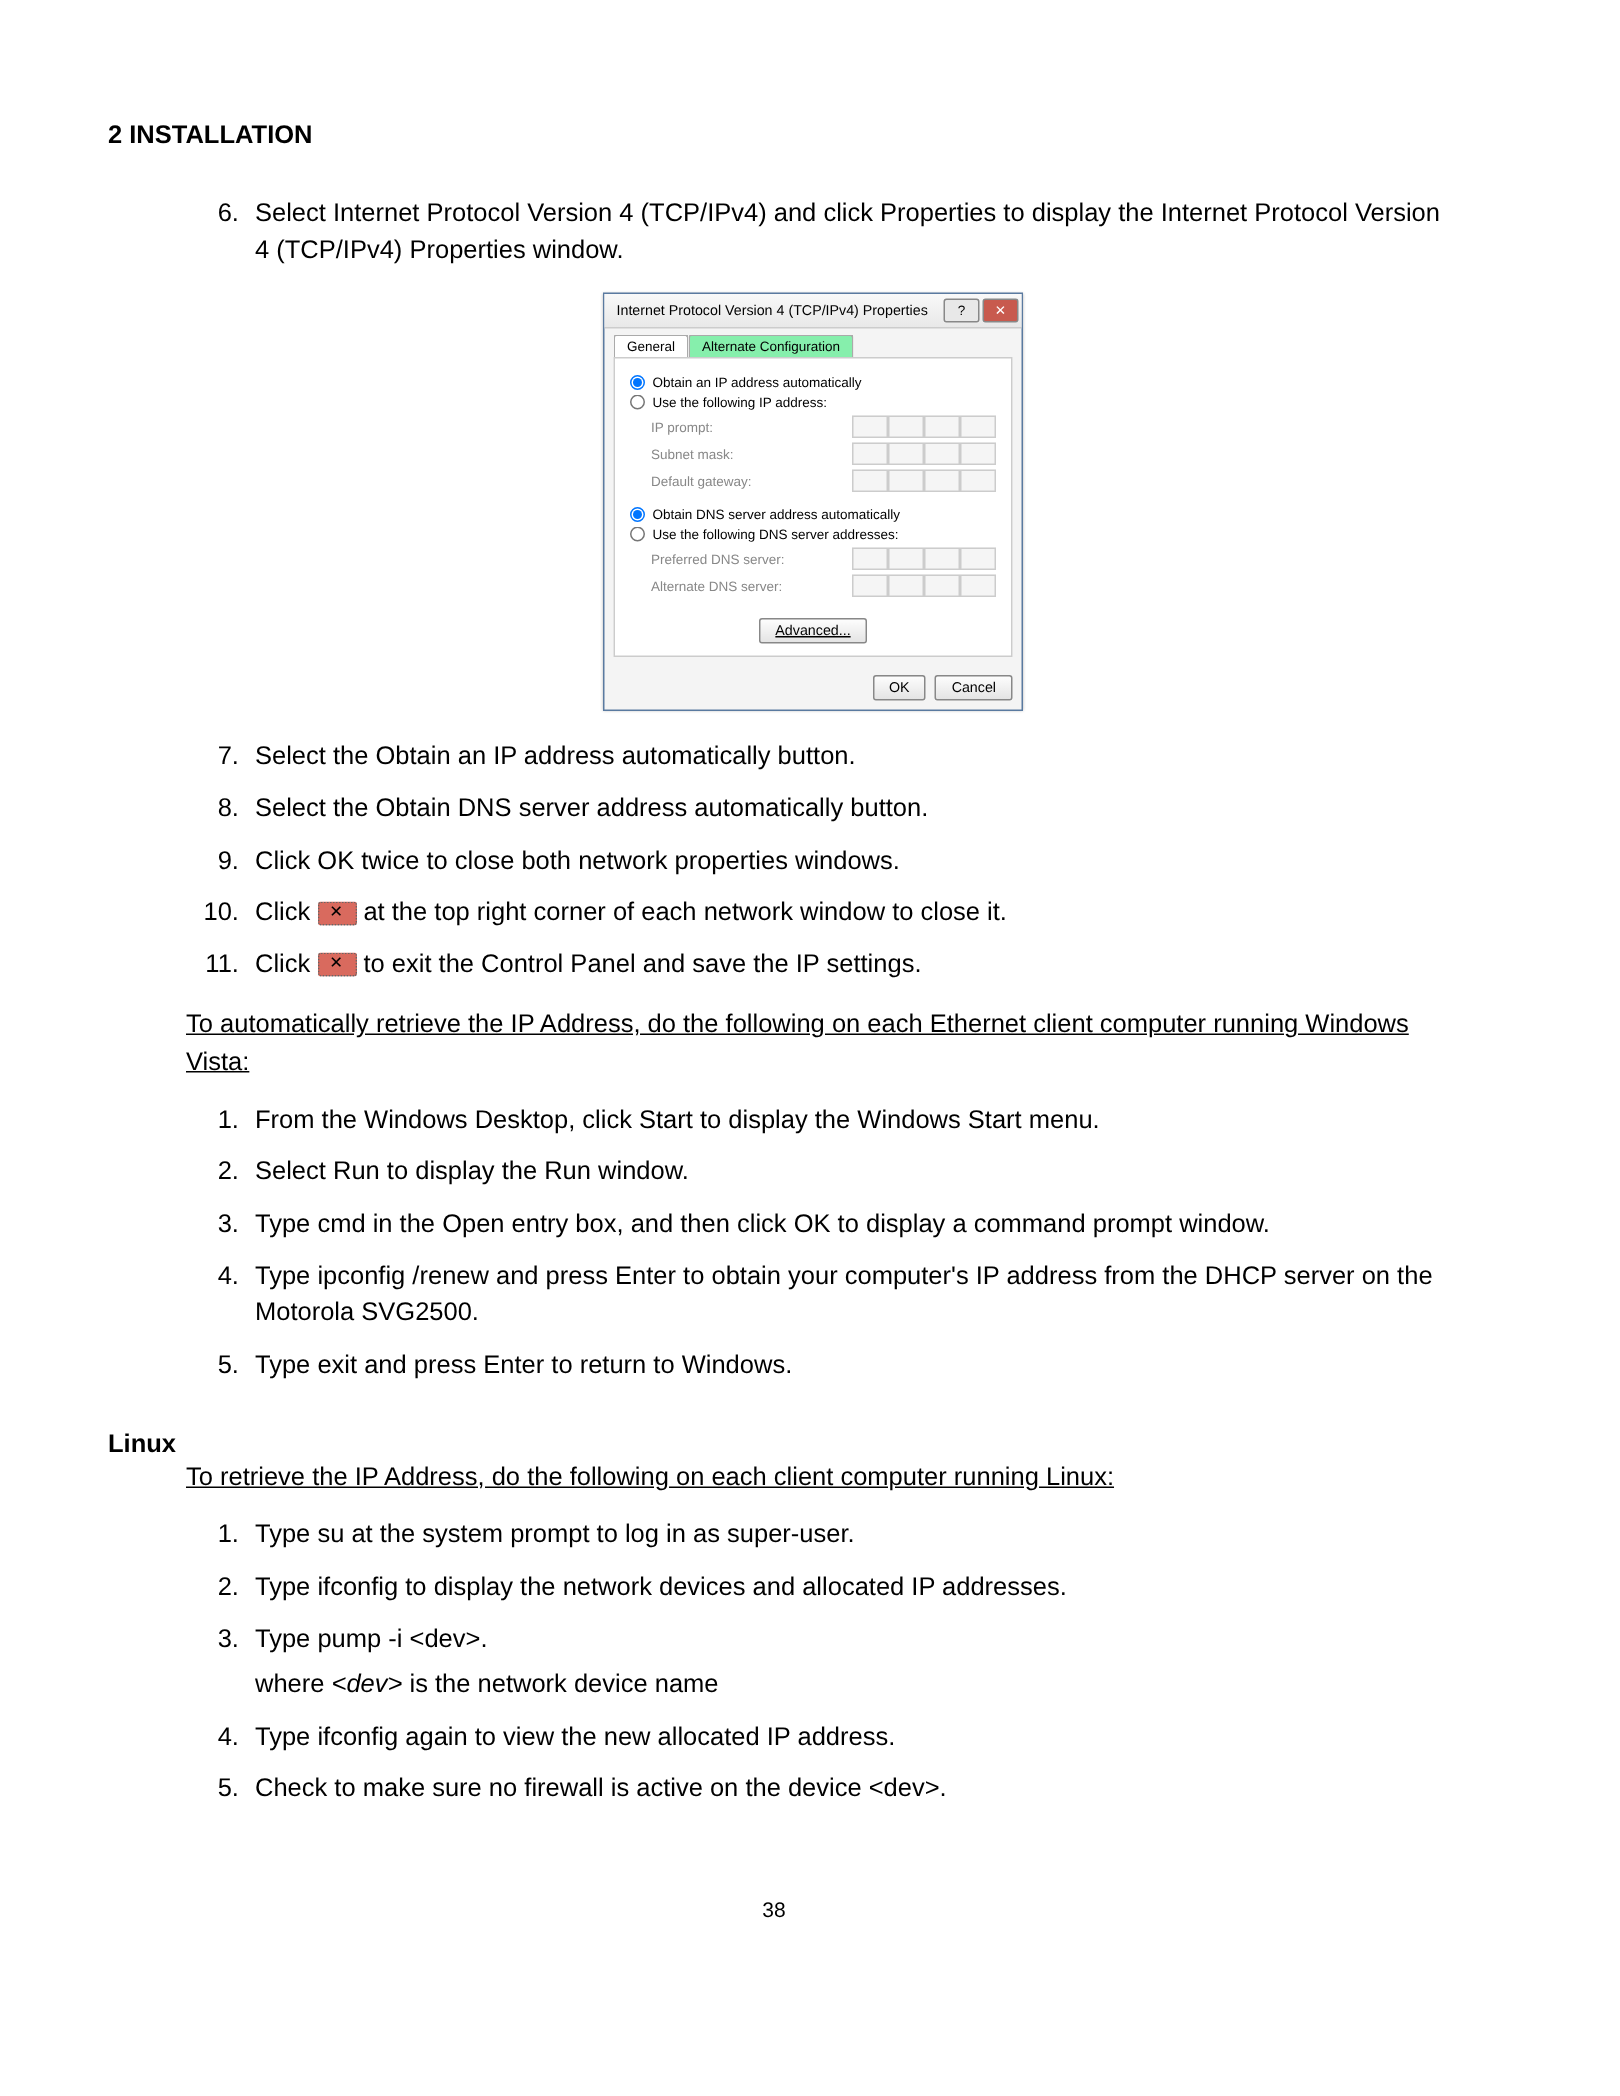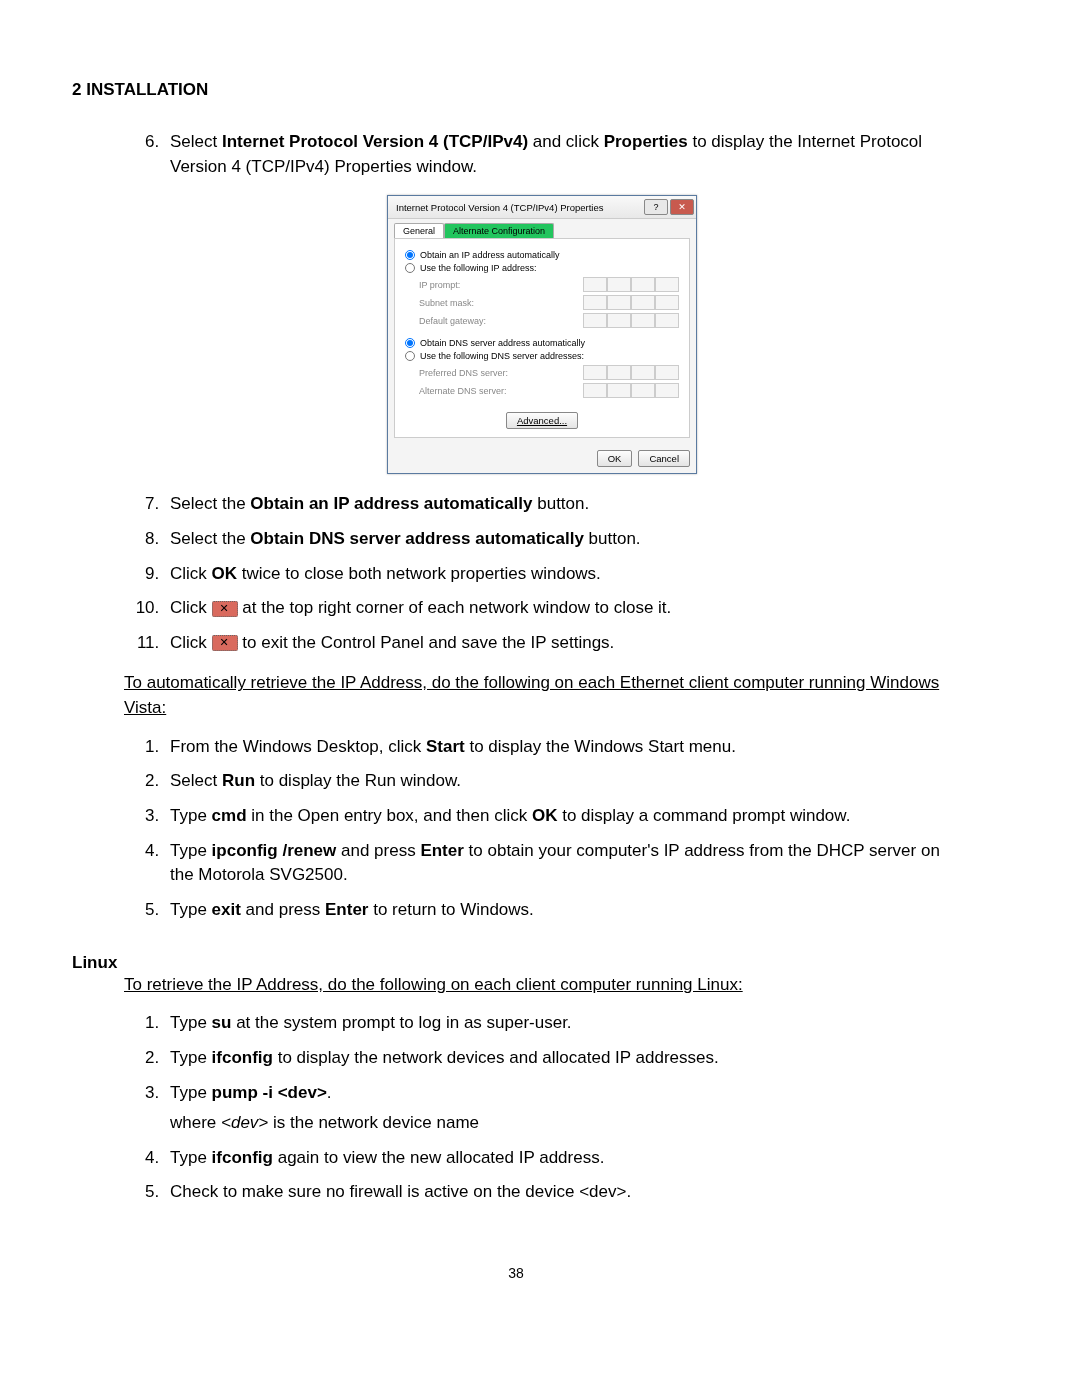--- a/index.html
+++ b/index.html
@@ -39,21 +39,21 @@
   p.body {
     font-size: 17px;
     line-height: 1.45;
     margin: 14px 0;
     text-decoration: underline;
   }
   .sub-para {
     margin-top: 6px;
     margin-left: 0;
   }
-  .bold { font-weight: bold; }
+  .bold { font-weight: normal; }
   .italic { font-style: italic; }
   .page-num {
     text-align: center;
     font-size: 14px;
     margin-top: 60px;
   }
   .close-icon-inline {
     display: inline-block;
     width: 24px;
     height: 14px;
@@ -67,21 +67,21 @@
     content: "✕";
     position: absolute;
     top: -1px;
     left: 7px;
     font-size: 11px;
     color: #000;
   }
   
   .dialog-wrap {
     margin: 12px auto 18px auto;
-    width: 310px;
+    width: 280px;
   }
   .dlg {
     border: 1px solid #5a7aa0;
     background: #f4f4f4;
     font-size: 9.5px;
     font-family: "Segoe UI", Tahoma, sans-serif;
     box-shadow: 0 0 2px rgba(0,0,0,0.3);
   }
   .dlg-titlebar {
     background: linear-gradient(to bottom, #f9f9f9, #e8e8e8);
@@ -111,21 +111,21 @@
     gap: 0;
   }
   .dlg-tab {
     border: 1px solid #aaa;
     border-bottom: none;
     background: #fff;
     padding: 2px 8px;
     font-size: 9px;
     border-radius: 2px 2px 0 0;
   }
-  .dlg-tab.inactive { background: #22c55e; }
+  .dlg-tab.inactive { background: #86efac; }
   .dlg-body {
     background: #fff;
     margin: 0 6px 6px 6px;
     border: 1px solid #ccc;
     padding: 8px 10px;
   }
   .dlg-desc { font-size: 9px; line-height: 1.25; margin-bottom: 10px; }
   .radio-row {
     display: flex;
     align-items: center;

